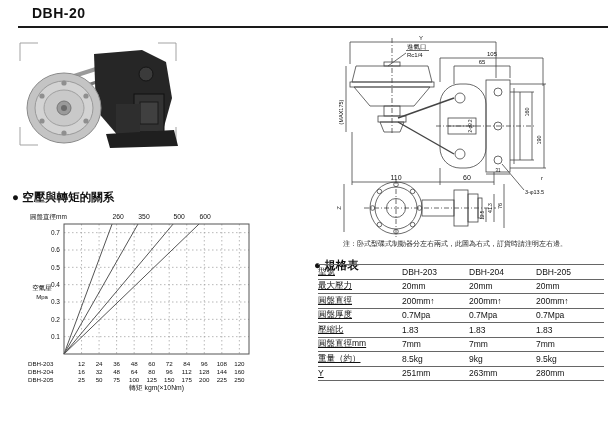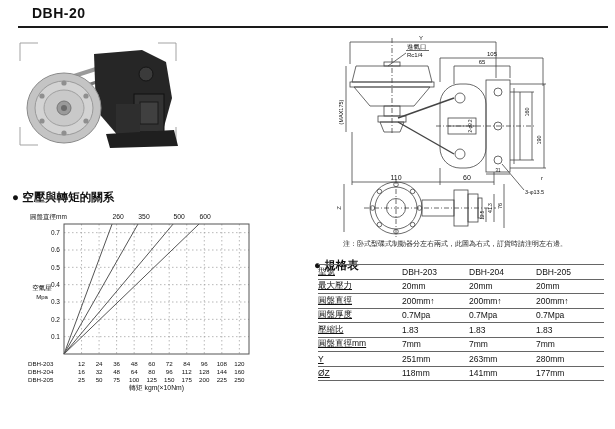--- a/index.html
+++ b/index.html
@@ -257,24 +257,24 @@
       <span class="tdata">1.83</span>
       <span class="tdata">1.83</span>
     </div>
     <div class="trow">
       <span class="tlabel">圓盤直徑mm</span>
       <span class="tdata">7mm</span>
       <span class="tdata">7mm</span>
       <span class="tdata">7mm</span>
     </div>
     <div class="trow">
+      <span class="tlabel">重量（約）</span>
+      <span class="tdata">8.5kg</span>
+      <span class="tdata">9kg</span>
+      <span class="tdata">9.5kg</span>
+    </div>
+    <div class="trow">
       <span class="tlabel">Y</span>
       <span class="tdata">251mm</span>
       <span class="tdata">263mm</span>
       <span class="tdata">280mm</span>
     </div>
-    <div class="trow">
-      <span class="tlabel">ØZ</span>
-      <span class="tdata">118mm</span>
-      <span class="tdata">141mm</span>
-      <span class="tdata">177mm</span>
-    </div>
   </div>
 
 </body></html>

